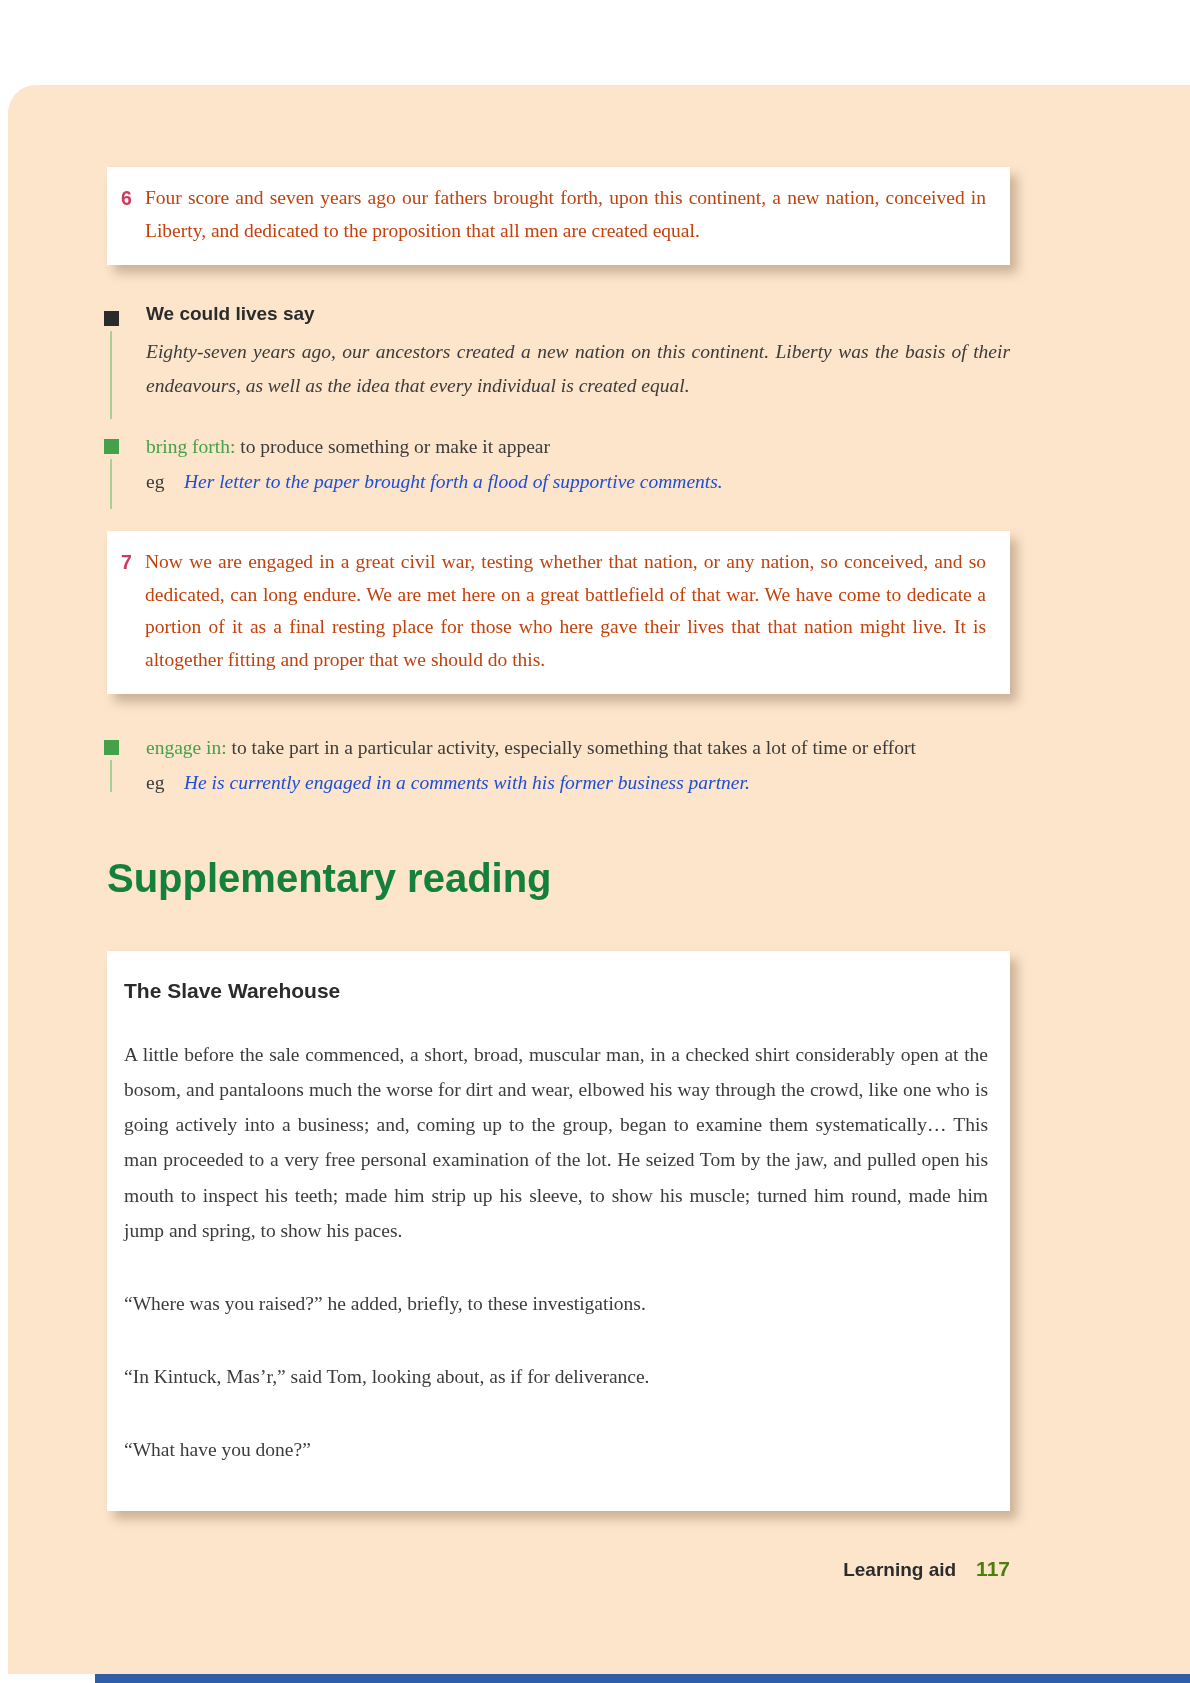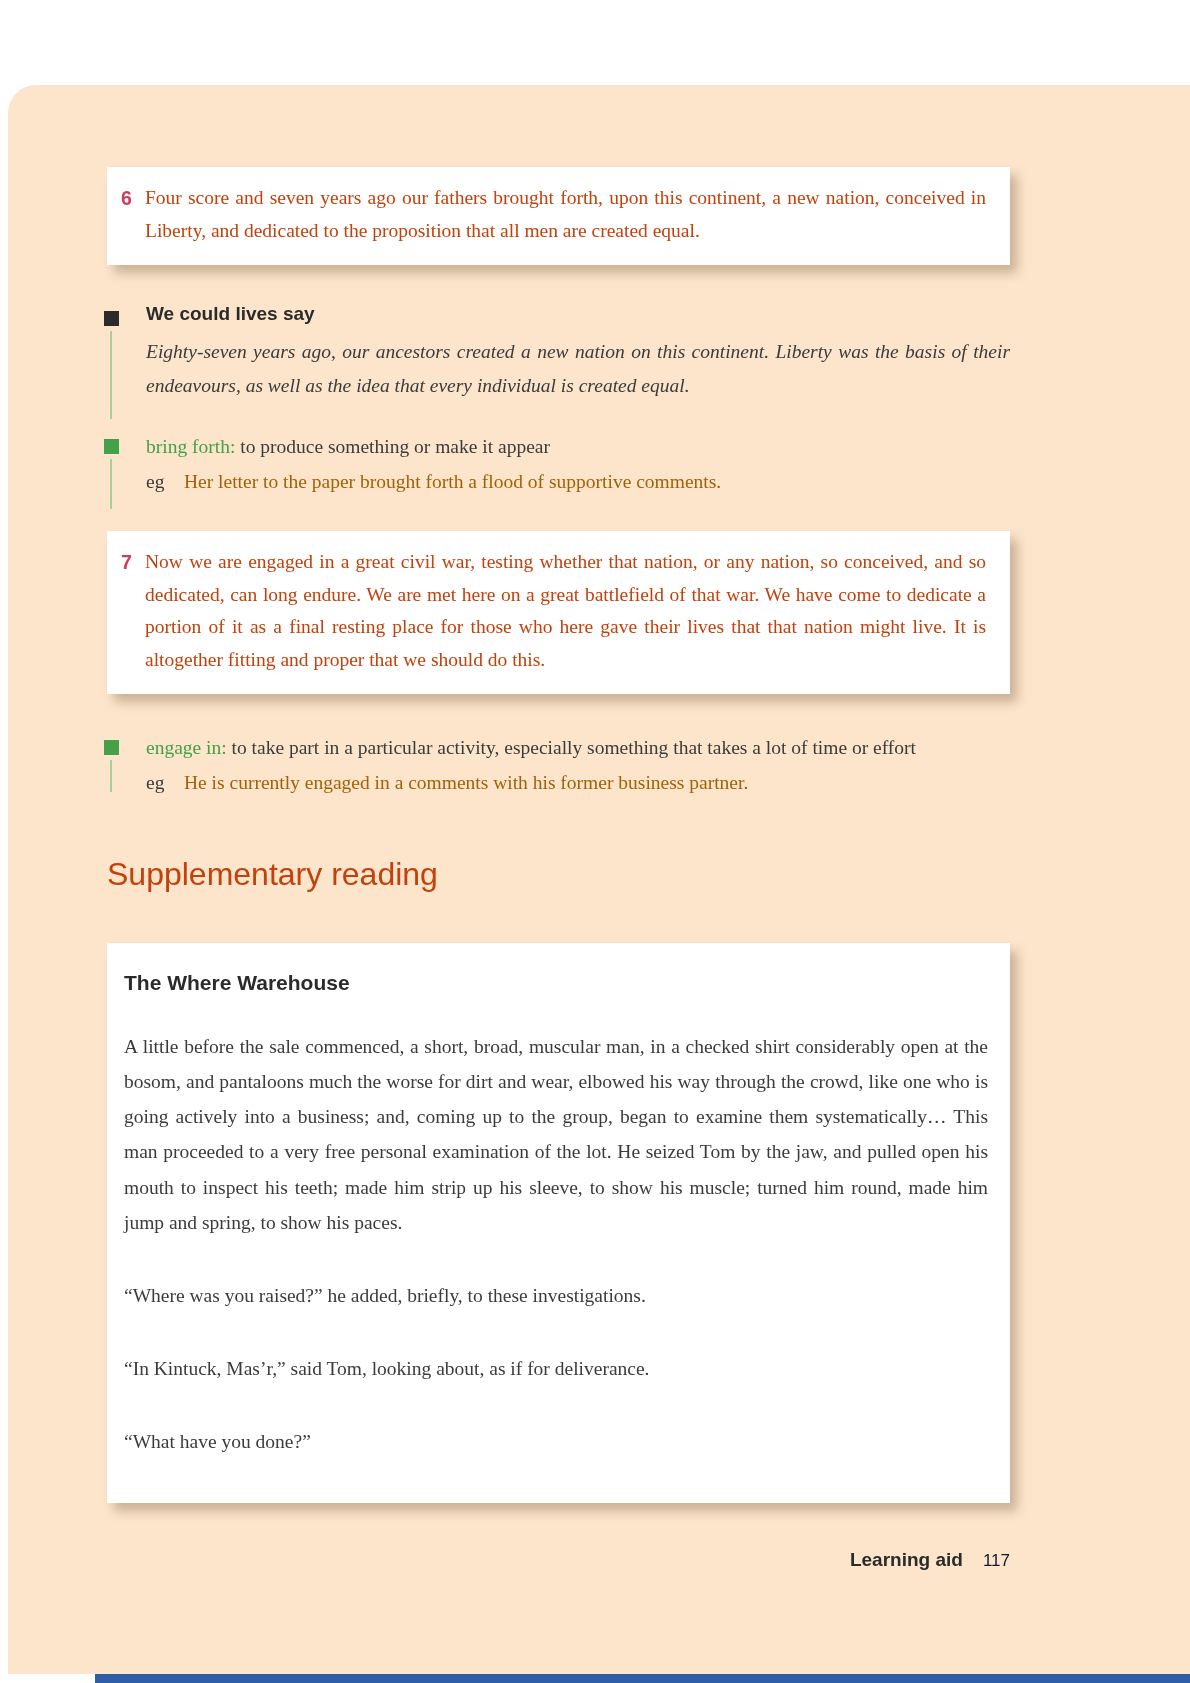--- a/index.html
+++ b/index.html
@@ -94,28 +94,28 @@
   }
   .eg-line {
     margin-top:9px;
     font-size:19.5px;
   }
   .eg-label {
     display:inline-block;
     width:38px;
     color:#3b3b3b;
   }
-  .eg-text { color:#a16207; }
+  .eg-text { font-style:italic; color:#1d4ed8; }
 
   
   .supp-heading {
     font-family:"Liberation Sans", sans-serif;
-    font-weight:normal;
-    font-size:32px;
-    color:#c2410c;
+    font-weight:bold;
+    font-size:40px;
+    color:#15803d;
     margin-top:62px;
   }
   .reading-box {
     margin-top:50px;
     background:#ffffff;
     box-shadow:7px 8px 10px rgba(130,100,70,0.40);
     padding:28px 22px 44px 17px;
   }
   .reading-title {
     font-family:"Liberation Sans", sans-serif;
@@ -138,23 +138,23 @@
     text-align:right;
     font-family:"Liberation Sans", sans-serif;
   }
   .footer-label {
     font-weight:bold;
     font-size:19px;
     color:#2b2b2b;
     margin-right:20px;
   }
   .footer-page {
-    font-weight:normal;
-    font-size:17px;
-    color:#0f172a;
+    font-weight:bold;
+    font-size:21px;
+    color:#4d7c0f;
   }
 
   .bottom-bar {
     position:absolute;
     left:95px; right:0; bottom:0;
     height:9px;
     background:#2e5ea8;
   }
 
   
@@ -208,21 +208,21 @@
       </div>
       <div class="bullet-body">
         <p class="term-line"><span class="term">engage in:</span> <span>to take part in a particular activity, especially something that takes a lot of time or effort</span></p>
         <p class="eg-line"><span class="eg-label">eg</span><span class="eg-text">He is currently engaged in a comments with his former business partner.</span></p>
       </div>
     </section>
 
     <h2 class="supp-heading">Supplementary reading</h2>
 
     <section class="reading-box">
-      <h3 class="reading-title">The Where Warehouse</h3>
+      <h3 class="reading-title">The Slave Warehouse</h3>
       <p class="reading-para justify">A little before the sale commenced, a short, broad, muscular man, in a checked shirt considerably open at the bosom, and pantaloons much the worse for dirt and wear, elbowed his way through the crowd, like one who is going actively into a business; and, coming up to the group, began to examine them systematically… This man proceeded to a very free personal examination of the lot. He seized Tom by the jaw, and pulled open his mouth to inspect his teeth; made him strip up his sleeve, to show his muscle; turned him round, made him jump and spring, to show his paces.</p>
       <p class="reading-para">“Where was you raised?” he added, briefly, to these investigations.</p>
       <p class="reading-para">“In Kintuck, Mas’r,” said Tom, looking about, as if for deliverance.</p>
       <p class="reading-para">“What have you done?”</p>
     </section>
 
     <div class="footer">
       <span class="footer-label">Learning aid</span><span class="footer-page">117</span>
     </div>
 

